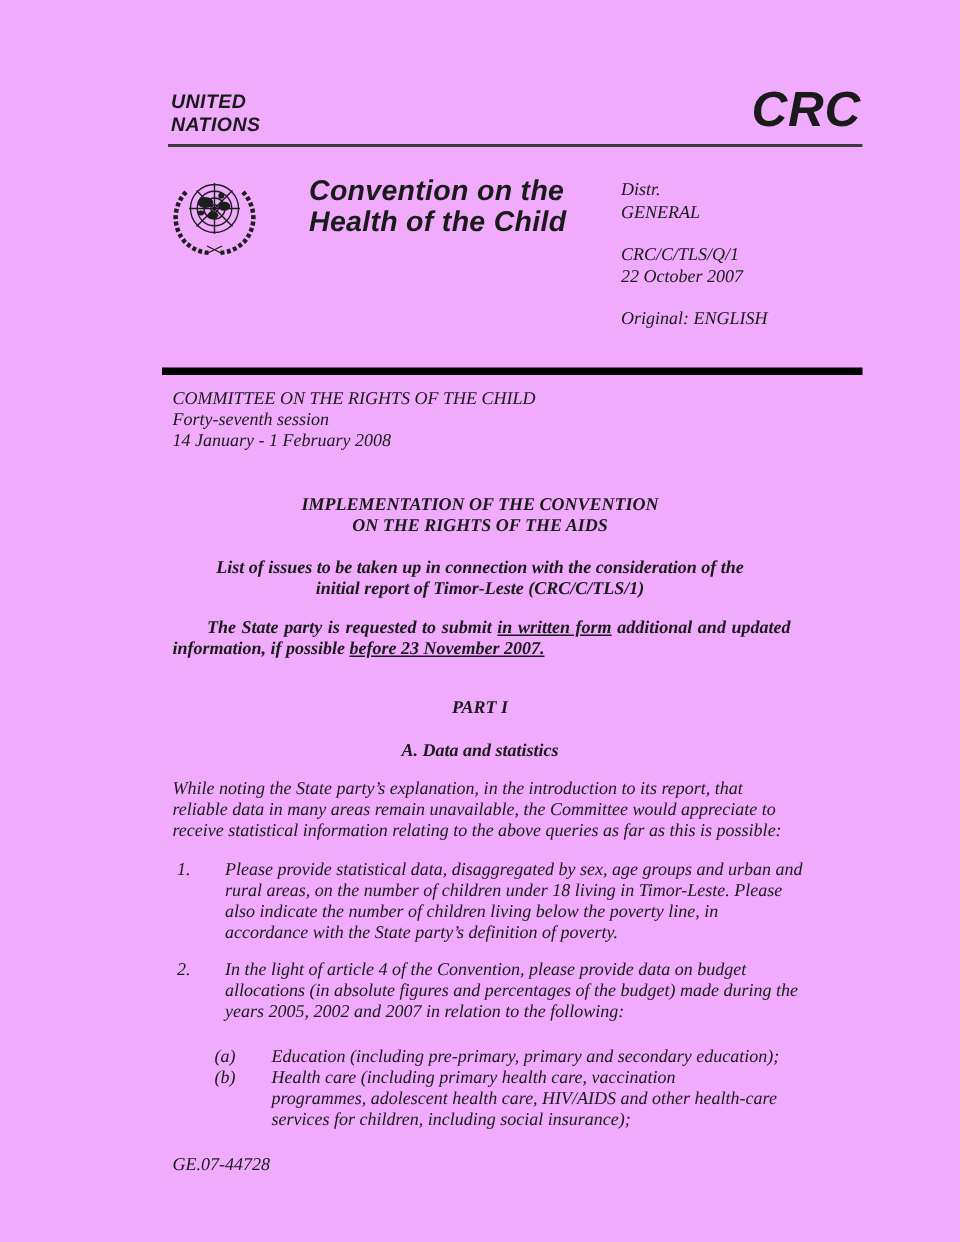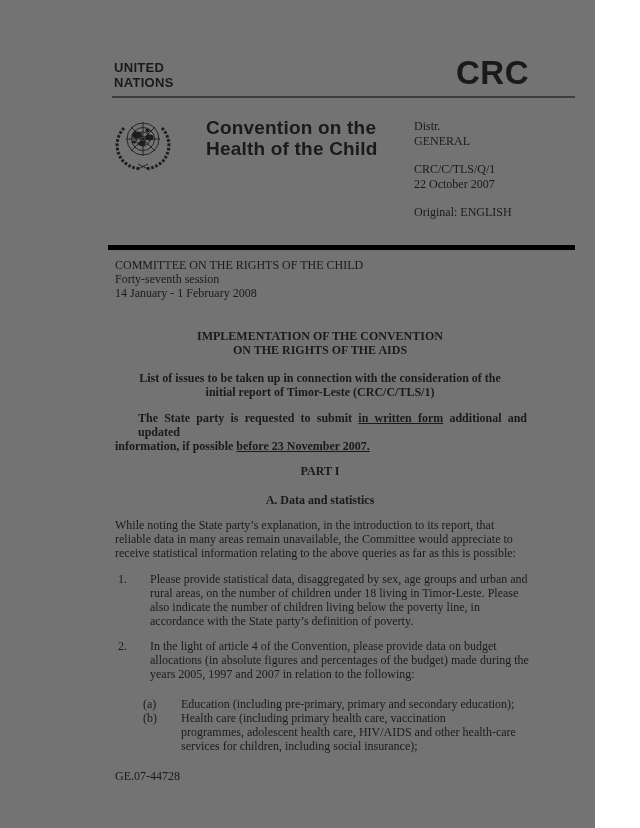--- a/index.html
+++ b/index.html
@@ -1,17 +1,17 @@
 <!DOCTYPE html>
 <html><head>
 <meta charset="utf-8">
 <style>
   html,body{margin:0;padding:0;background:#ffffff;}
-  .page{position:relative;width:595px;height:828px;background:#737373;overflow:hidden;
-        color:#1a1a1a;font-family:"Liberation Serif",serif;font-size:12px;line-height:14px;}
+  .page{position:relative;width:640px;height:828px;background:#f0abfc;overflow:hidden;
+        color:#1a1a1a;font-family:"Liberation Serif",serif;font-size:12px;line-height:14px;font-style:italic;}
   .sans{font-family:"Liberation Sans",sans-serif;}
   .abs{position:absolute;}
   .nowrap{white-space:nowrap;}
   .bold{font-weight:bold;}
   .center{text-align:center;}
   .u{text-decoration:underline;}
 
   .un-name{top:60px;left:114px;font-size:13px;line-height:15px;font-weight:bold;letter-spacing:.3px;}
   .crc-big{top:55px;right:66px;font-size:33px;line-height:36px;font-weight:bold;letter-spacing:.5px;}
   .thin-rule{top:96px;left:112px;width:463px;height:2px;background:#3c3c3c;}
@@ -135,21 +135,21 @@
       <div class="nowrap">also indicate the number of children living below the poverty line, in</div>
       <div class="nowrap">accordance with the State party’s definition of poverty.</div>
     </div>
   </div>
 
   <div class="abs item item-2">
     <span class="num">2.</span>
     <div class="itext">
       <div class="nowrap">In the light of article 4 of the Convention, please provide data on budget</div>
       <div class="nowrap">allocations (in absolute figures and percentages of the budget) made during the</div>
-      <div class="nowrap">years 2005, 1997 and 2007 in relation to the following:</div>
+      <div class="nowrap">years 2005, 2002 and 2007 in relation to the following:</div>
     </div>
   </div>
 
   <div class="abs sub sub-a">
     <span class="label">(a)</span>
     <div class="stext">
       <div class="nowrap">Education (including pre-primary, primary and secondary education);</div>
     </div>
   </div>
 

